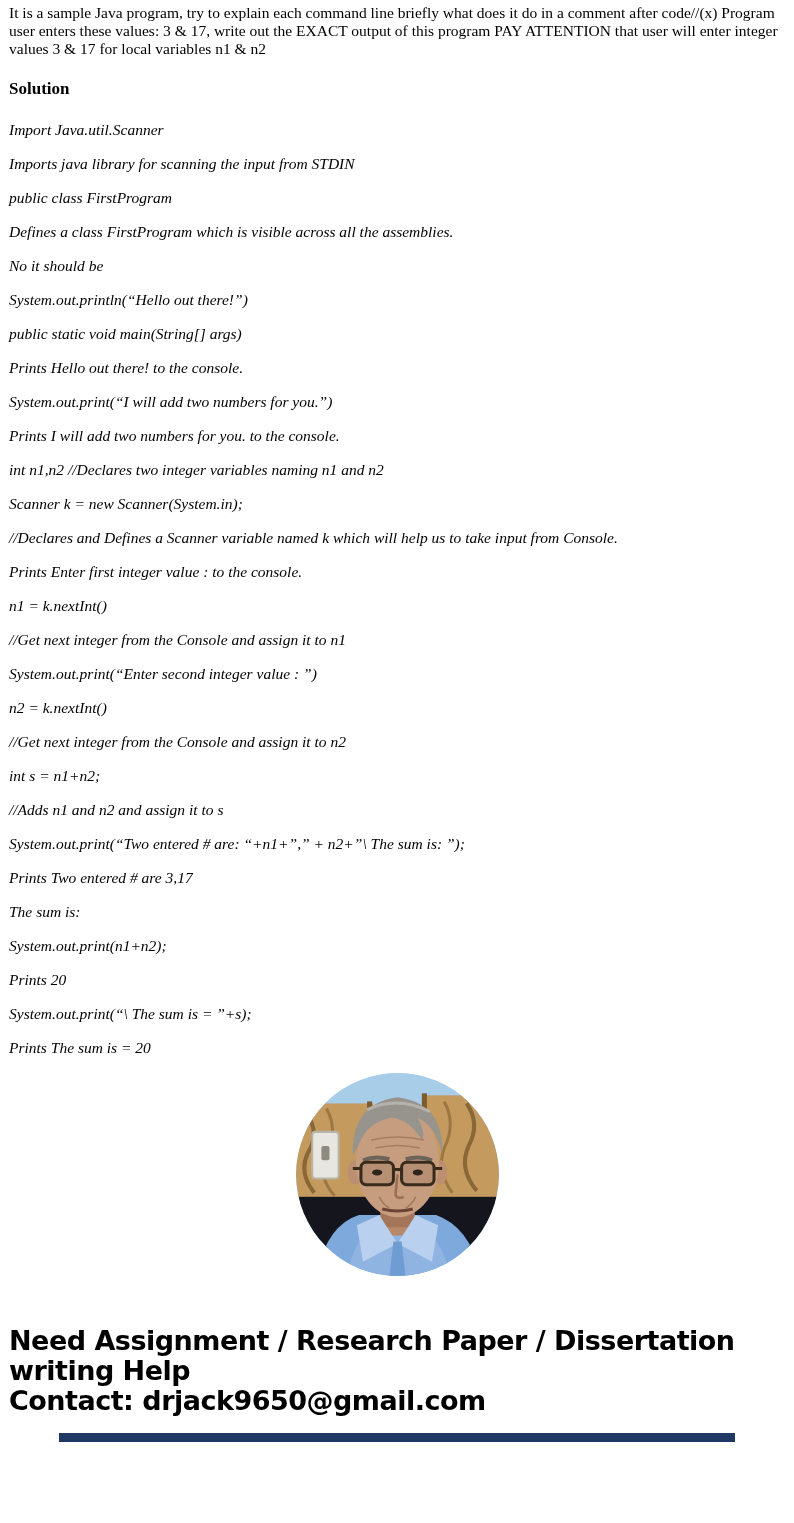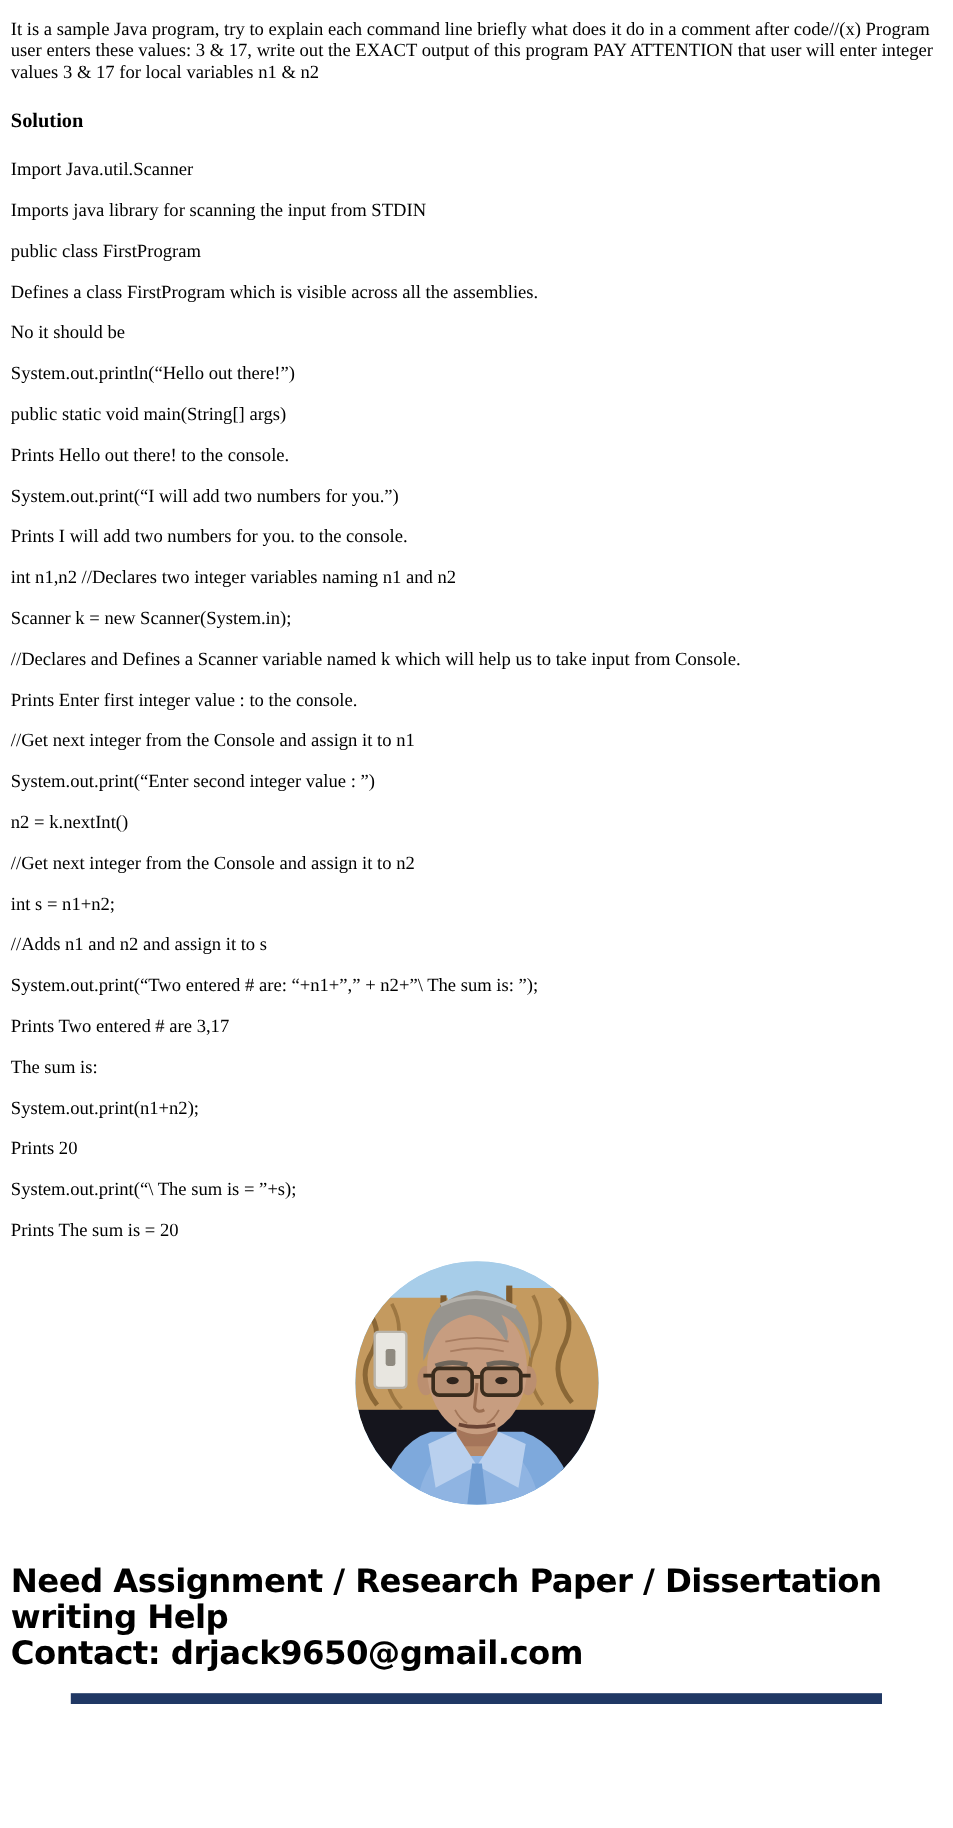--- a/index.html
+++ b/index.html
@@ -3,40 +3,41 @@
 <meta charset="utf-8">
 <style>
   html, body { margin: 0; padding: 0; background: #ffffff; }
   body {
     width: 794px;
     height: 1523px;
     font-family: "Liberation Serif", "DejaVu Serif", serif;
     color: #000000;
     overflow: hidden;
   }
-  .page { padding: 16px 9px 0 9px; }
+  .page { padding: 4px 9px 0 9px; }
 
   .question {
     margin: 0 0 21px 0;
     font-size: 15.5px;
     line-height: 18px;
     max-width: 778px;
   }
 
   .solution-heading {
     font-size: 17px;
     font-weight: bold;
     margin: 0 0 22px 0;
   }
 
   .line {
     margin: 0 0 16px 0;
     font-size: 15.5px;
     line-height: 18px;
     white-space: pre-wrap;
+    font-style: italic;
   }
 
   .avatar-wrap {
     width: 203px;
     height: 203px;
     margin: 10px auto 0 auto;
     border-radius: 50%;
     overflow: hidden;
     background: #a7cde9;
   }
@@ -76,20 +77,21 @@
   <p class="line">No it should be</p>
   <p class="line">System.out.println(“Hello out there!”)</p>
   <p class="line">public static void main(String[] args)</p>
   <p class="line">Prints Hello out there! to the console.</p>
   <p class="line">System.out.print(“I will add two numbers for you.”)</p>
   <p class="line">Prints I will add two numbers for you. to the console.</p>
   <p class="line">int n1,n2 //Declares two integer variables naming n1 and n2</p>
   <p class="line">Scanner k = new Scanner(System.in);</p>
   <p class="line">//Declares and Defines a Scanner variable named k which will help us to take input from Console.</p>
   <p class="line">Prints Enter first integer value : to the console.</p>
+  <p class="line">n1 = k.nextInt()</p>
   <p class="line">//Get next integer from the Console and assign it to n1</p>
   <p class="line">System.out.print(“Enter second integer value : ”)</p>
   <p class="line">n2 = k.nextInt()</p>
   <p class="line">//Get next integer from the Console and assign it to n2</p>
   <p class="line">int s = n1+n2;</p>
   <p class="line">//Adds n1 and n2 and assign it to s</p>
   <p class="line">System.out.print(“Two entered # are: “+n1+”,” + n2+”\ The sum is: ”);</p>
   <p class="line">Prints Two entered # are 3,17</p>
   <p class="line">The sum is:</p>
   <p class="line">System.out.print(n1+n2);</p>

